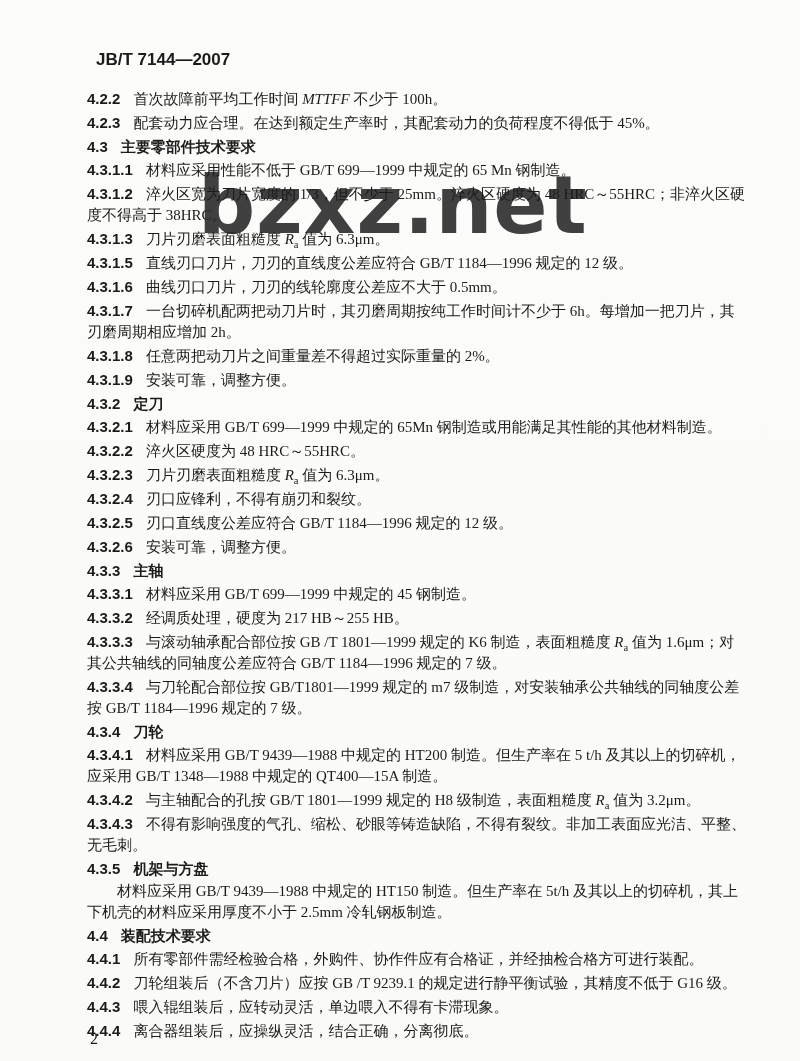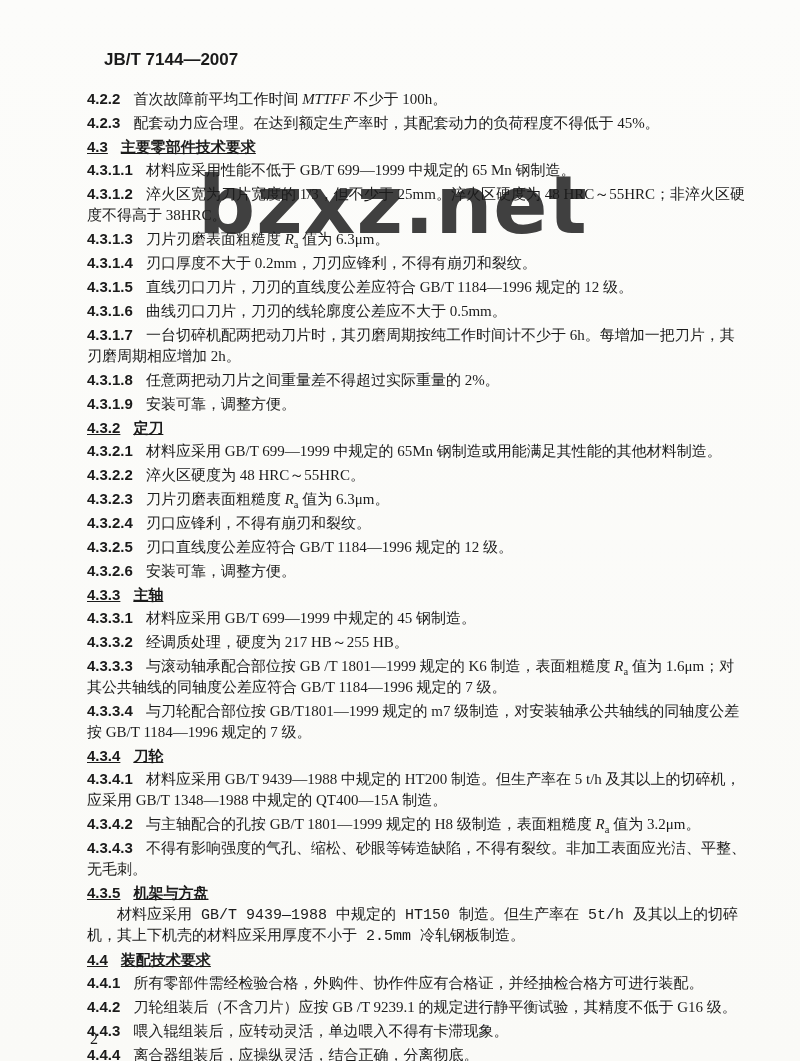--- a/index.html
+++ b/index.html
@@ -21,21 +21,21 @@
     font-weight: bold;
     font-size: 80px;
     line-height: 1;
     color: #404040;
     letter-spacing: 1px;
     z-index: 0;
     user-select: none;
     margin-top: 46px;
   }
   .doc-header {
-    position: absolute; left: 104px; top: 50px;
+    position: absolute; left: 96px; top: 50px;
     font-family: "Liberation Sans", sans-serif;
     font-weight: bold;
     font-size: 17px;
     z-index: 1;
   }
   .content {
     position: absolute; left: 85px; top: 86px;
     width: 664px;
     z-index: 1;
     font-size: 15px;
@@ -45,23 +45,22 @@
   p.clause { margin: 2px; }
   .clause .num {
     font-family: "Liberation Sans", sans-serif;
     font-weight: bold;
     padding-right: 13px;
     white-space: nowrap;
   }
   .clause.heading {
     font-family: "Liberation Sans", sans-serif;
     font-weight: bold;
-    text-decoration: underline;
   }
-  .clause.indent { text-indent: 2em; font-family: Liberation Mono, monospace; }
+  .clause.indent { text-indent: 2em; }
   .page-number {
     position: absolute; left: 90px; top: 1030px;
     font-size: 16px;
     z-index: 1;
   }
   i { font-style: italic; }
   sub { font-size: 70%; line-height: 0; }
 </style>
 </head>
 <body>
@@ -72,21 +71,20 @@
 
 <div class="doc-header">JB/T 7144—2007</div>
 
 <div class="content">
     <p class="clause"><span class="num">4.2.2</span><span class="txt">首次故障前平均工作时间 <i>MTTFF</i> 不少于 100h。</span></p>
     <p class="clause"><span class="num">4.2.3</span><span class="txt">配套动力应合理。在达到额定生产率时，其配套动力的负荷程度不得低于 45%。</span></p>
     <p class="clause heading"><span class="num">4.3</span><span class="txt">主要零部件技术要求</span></p>
     <p class="clause"><span class="num">4.3.1.1</span><span class="txt">材料应采用性能不低于 GB/T 699—1999 中规定的 65 Mn 钢制造。</span></p>
     <p class="clause"><span class="num">4.3.1.2</span><span class="txt">淬火区宽为刀片宽度的 1/3，但不少于 25mm。淬火区硬度为 48 HRC～55HRC；非淬火区硬度不得高于 38HRC。</span></p>
     <p class="clause"><span class="num">4.3.1.3</span><span class="txt">刀片刃磨表面粗糙度 <i>R</i><sub>a</sub> 值为 6.3μm。</span></p>
-    <p class="clause"><span class="num">4.3.1.4</span><span class="txt">刃口厚度不大于 0.2mm，刀刃应锋利，不得有崩刃和裂纹。</span></p>
     <p class="clause"><span class="num">4.3.1.5</span><span class="txt">直线刃口刀片，刀刃的直线度公差应符合 GB/T 1184—1996 规定的 12 级。</span></p>
     <p class="clause"><span class="num">4.3.1.6</span><span class="txt">曲线刃口刀片，刀刃的线轮廓度公差应不大于 0.5mm。</span></p>
     <p class="clause"><span class="num">4.3.1.7</span><span class="txt">一台切碎机配两把动刀片时，其刃磨周期按纯工作时间计不少于 6h。每增加一把刀片，其刃磨周期相应增加 2h。</span></p>
     <p class="clause"><span class="num">4.3.1.8</span><span class="txt">任意两把动刀片之间重量差不得超过实际重量的 2%。</span></p>
     <p class="clause"><span class="num">4.3.1.9</span><span class="txt">安装可靠，调整方便。</span></p>
     <p class="clause heading"><span class="num">4.3.2</span><span class="txt">定刀</span></p>
     <p class="clause"><span class="num">4.3.2.1</span><span class="txt">材料应采用 GB/T 699—1999 中规定的 65Mn 钢制造或用能满足其性能的其他材料制造。</span></p>
     <p class="clause"><span class="num">4.3.2.2</span><span class="txt">淬火区硬度为 48 HRC～55HRC。</span></p>
     <p class="clause"><span class="num">4.3.2.3</span><span class="txt">刀片刃磨表面粗糙度 <i>R</i><sub>a</sub> 值为 6.3μm。</span></p>
     <p class="clause"><span class="num">4.3.2.4</span><span class="txt">刃口应锋利，不得有崩刃和裂纹。</span></p>

